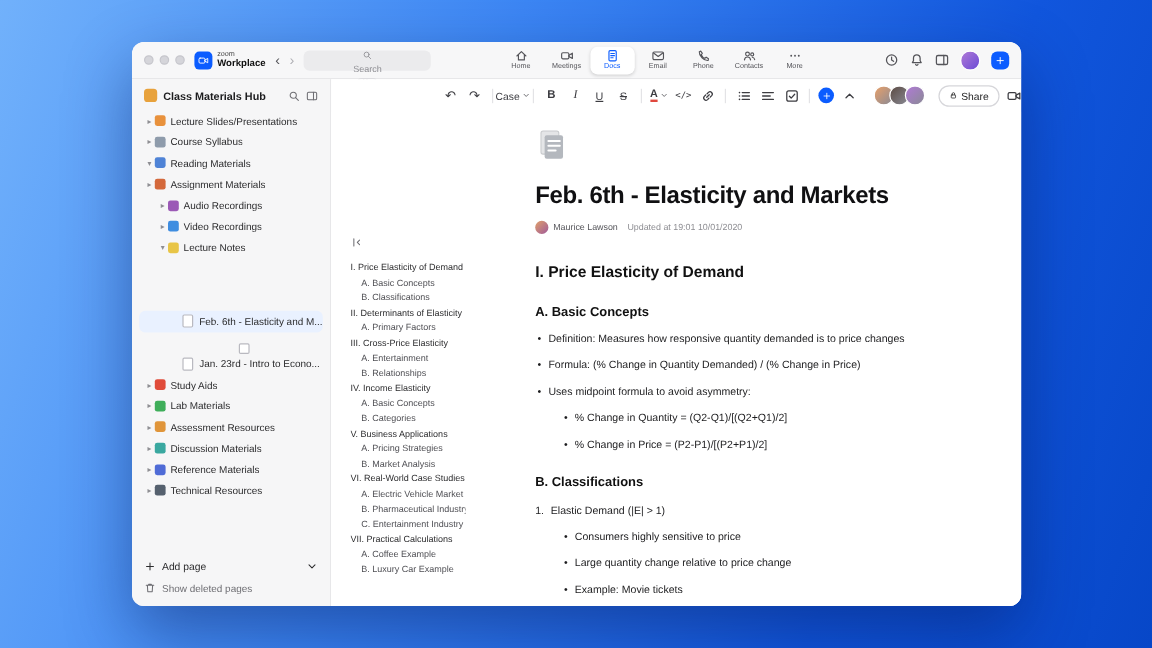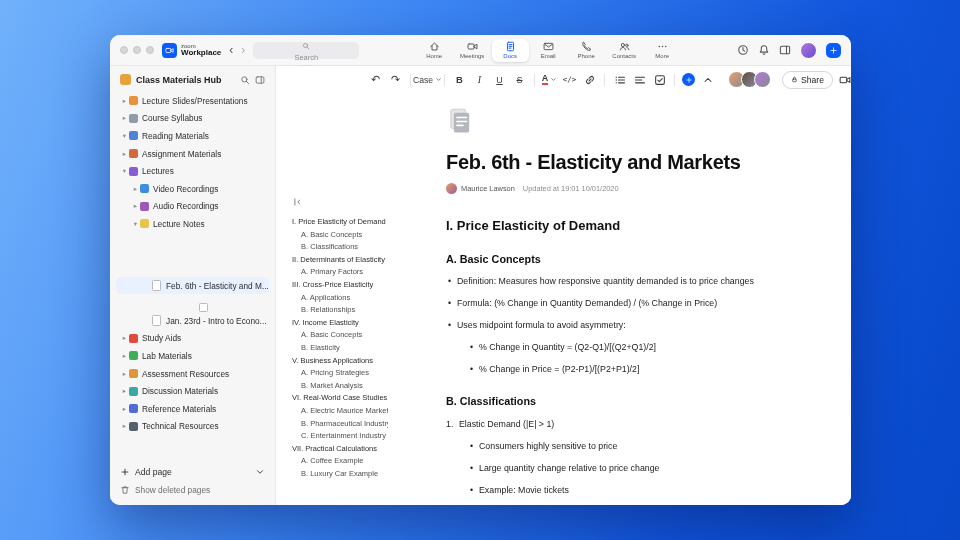--- a/index.html
+++ b/index.html
@@ -263,34 +263,29 @@
             <div class="node" style="padding-left: 4px;">
               <span class="chev">▾</span>
               <span class="nicon" style="background: rgb(79, 131, 214);"></span>
               <span class="nlbl">Reading Materials</span>
             </div>
             <div class="node" style="padding-left: 4px;">
               <span class="chev">▸</span>
               <span class="nicon" style="background: rgb(212, 105, 60);"></span>
               <span class="nlbl">Assignment Materials</span>
             </div>
-            <div class="node" style="padding-left: 4px;">
-              <span class="chev">▾</span>
-              <span class="nicon" style="background: rgb(138, 92, 212);"></span>
-              <span class="nlbl">Lectures</span>
+            <div class="node" style="padding-left: 15px;">
+              <span class="chev">▸</span>
+              <span class="nicon" style="background: rgb(155, 89, 182);"></span>
+              <span class="nlbl">Audio Recordings</span>
             </div>
             <div class="node" style="padding-left: 15px;">
               <span class="chev">▸</span>
               <span class="nicon" style="background: rgb(63, 141, 224);"></span>
               <span class="nlbl">Video Recordings</span>
-            </div>
-            <div class="node" style="padding-left: 15px;">
-              <span class="chev">▸</span>
-              <span class="nicon" style="background: rgb(155, 89, 182);"></span>
-              <span class="nlbl">Audio Recordings</span>
             </div>
             <div class="node" style="padding-left: 15px;">
               <span class="chev">▾</span>
               <span class="nicon" style="background: rgb(232, 197, 71);"></span>
               <span class="nlbl">Lecture Notes</span>
             </div>
             <div class="node selected" style="padding-left: 26px;">
               <span class="chev"></span>
               <span class="nicon page"></span>
               <span class="nlbl">Feb. 6th - Elasticity and M...</span>
@@ -455,30 +450,30 @@
             <span class="o-collapse" data-icon="collapse"><svg viewBox="0 0 16 16" fill="none" stroke="currentColor" stroke-width="1.4" stroke-linecap="round" stroke-linejoin="round">
                   <path d="M4.6 3.2v9.6M12.2 5l-3 3 3 3"></path>
                 </svg></span>
             <div id="outline-list">
                 <div class="o-item">I. Price Elasticity of Demand</div>
                 <div class="o-item l1">A. Basic Concepts</div>
                 <div class="o-item l1">B. Classifications</div>
                 <div class="o-item">II. Determinants of Elasticity</div>
                 <div class="o-item l1">A. Primary Factors</div>
                 <div class="o-item">III. Cross-Price Elasticity</div>
-                <div class="o-item l1">A. Applications</div>
+                <div class="o-item l1">A. Entertainment</div>
                 <div class="o-item l1">B. Relationships</div>
                 <div class="o-item">IV. Income Elasticity</div>
                 <div class="o-item l1">A. Basic Concepts</div>
-                <div class="o-item l1">B. Elasticity</div>
+                <div class="o-item l1">B. Categories</div>
                 <div class="o-item">V. Business Applications</div>
                 <div class="o-item l1">A. Pricing Strategies</div>
                 <div class="o-item l1">B. Market Analysis</div>
                 <div class="o-item">VI. Real-World Case Studies</div>
-                <div class="o-item l1">A. Electric Maurice Market</div>
+                <div class="o-item l1">A. Electric Vehicle Market</div>
                 <div class="o-item l1">B. Pharmaceutical Industry</div>
                 <div class="o-item l1">C. Entertainment Industry</div>
                 <div class="o-item">VII. Practical Calculations</div>
                 <div class="o-item l1">A. Coffee Example</div>
                 <div class="o-item l1">B. Luxury Car Example</div>
               </div>
           </div>
           <div class="content">
             <div class="doc-icon">
               <svg width="28" height="28" viewBox="0 0 32 32">

